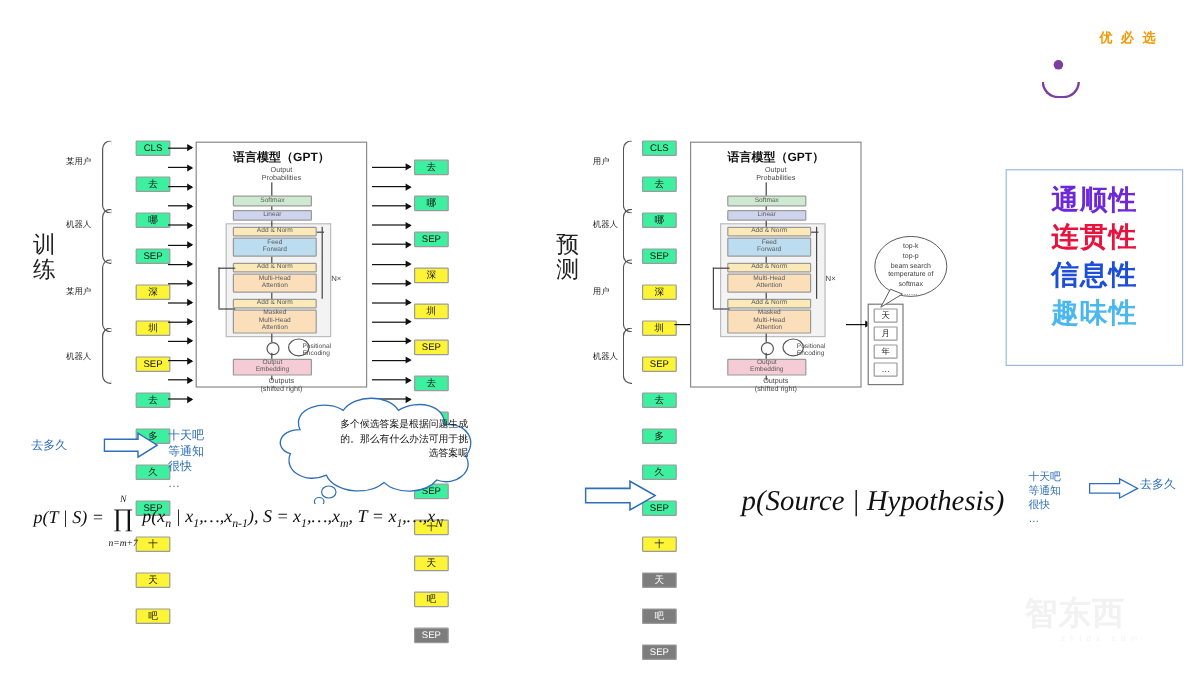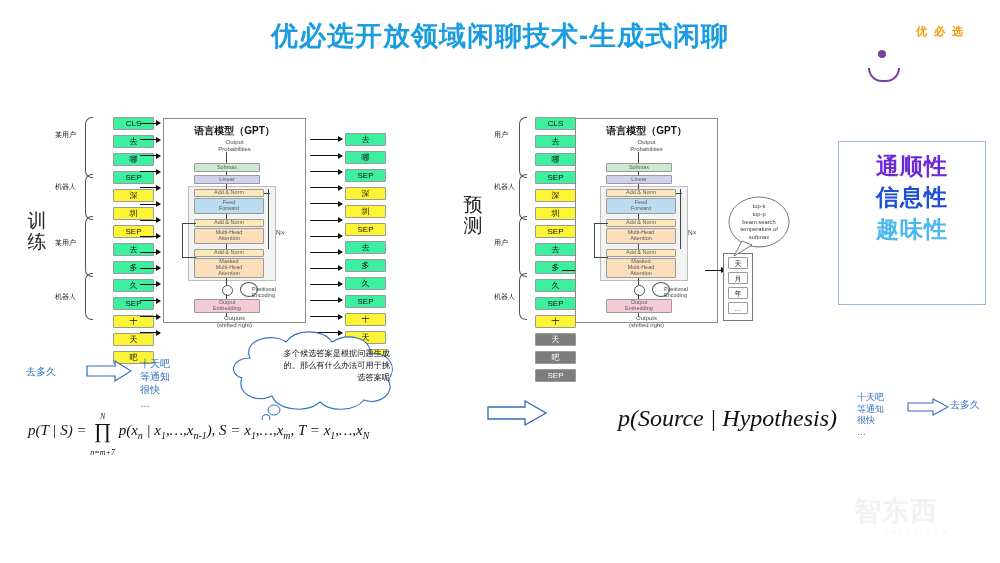--- a/index.html
+++ b/index.html
@@ -34,21 +34,21 @@
     position:absolute;left:52px;top:44px;width:28px;height:12px;
     border:2px solid #7b3fa0;border-top:none;border-radius:0 0 16px 16px;
   }
 
   
   .big-label{position:absolute;font-size:19px;color:#222;line-height:1.12;width:30px;text-align:center;}
 
   
   .tokcol{position:absolute;}
   .tok{
-    width:41px;height:13px;margin-bottom:5px;border:1px solid #9b9b9b;
+    width:29px;height:13px;margin-bottom:17px;border:1px solid #9b9b9b;
     font-size:8px;line-height:12px;text-align:center;color:#111;
     box-sizing:border-box;border-radius:1px;
   }
   .tok.g{background:#3df0a0;}
   .tok.y{background:#fdf436;}
   .tok.gr{background:#7d7d7d;color:#fff;}
 
   
   .spk{position:absolute;font-size:7px;color:#222;white-space:nowrap;}
   .brace{
@@ -141,29 +141,28 @@
     font-size:27px;font-weight:bold;color:#f2f2f2;letter-spacing:1px;
     font-family:"Liberation Sans",sans-serif;
   }
   .wm-sub{font-size:7px;color:#f4f4f4;letter-spacing:4px;text-align:center;}
 </style>
 </head>
 <body>
 
 <div class="slide">
 
-  <div class="title">优必选开放领域闲聊技术-生成式闲聊</div>
 
   <div class="logo">
     <div class="logo-cn">优必选</div>
     <div class="logo-dot"></div>
     <div class="logo-smile"></div>
   </div>
 
-  <div class="big-label" style="left:22px;top:194px;margin-top:16px;">训练</div>
+  <div class="big-label" style="left:22px;top:194px;">训练</div>
 
   <div class="spk" style="left:55px;top:130px;">某用户</div>
   <div class="brace" style="left:85px;top:117px;height:59px;"></div>
   <div class="spk" style="left:55px;top:182px;">机器人</div>
   <div class="brace" style="left:85px;top:174px;height:44px;"></div>
   <div class="spk" style="left:55px;top:238px;">某用户</div>
   <div class="brace" style="left:85px;top:216px;height:59px;"></div>
   <div class="spk" style="left:55px;top:292px;">机器人</div>
   <div class="brace" style="left:85px;top:273px;height:45px;"></div>
 
@@ -350,20 +349,21 @@
         <div>beam search</div>
         <div>temperature of</div>
         <div>softmax</div>
         <div>……</div>
       </div>
   </div>
 
   <div class="featbox">
     <div id="feat-list" style="padding-top:9px;">
         <div class="feat" style="color: #6d28d9;">通顺性</div>
+        <div class="feat" style="color: rgb(232, 18, 60);">连贯性</div>
         <div class="feat" style="color: #1d4ed8;">信息性</div>
         <div class="feat" style="color: rgb(74, 184, 239);">趣味性</div>
       </div>
   </div>
 
   <div class="blue" style="position:absolute;left:26px;top:365px;">去多久</div>
 
   <div class="barrow" style="left:86px;top:360px;">
     <svg width="46" height="22" viewBox="0 0 46 22">
       <path d="M1 6 H29 V1 L45 11 L29 21 V16 H1 Z" fill="#ffffff" stroke="#2f6fba" stroke-width="1.2"></path>

